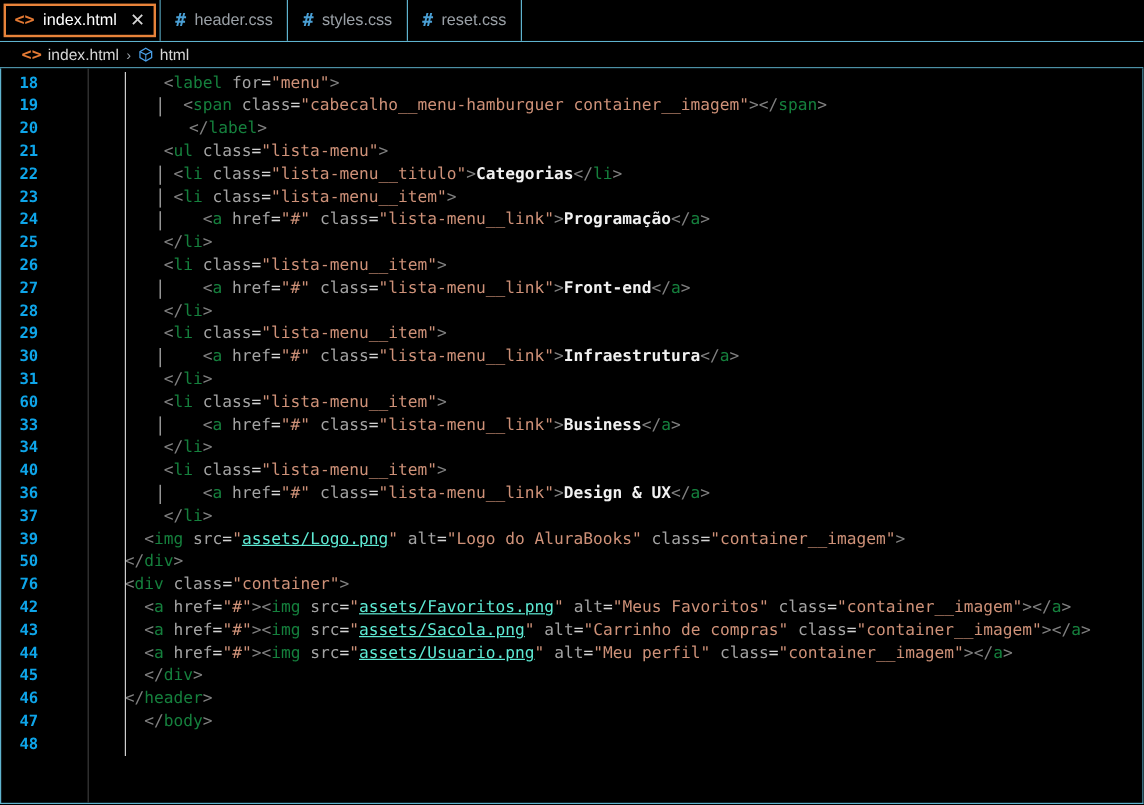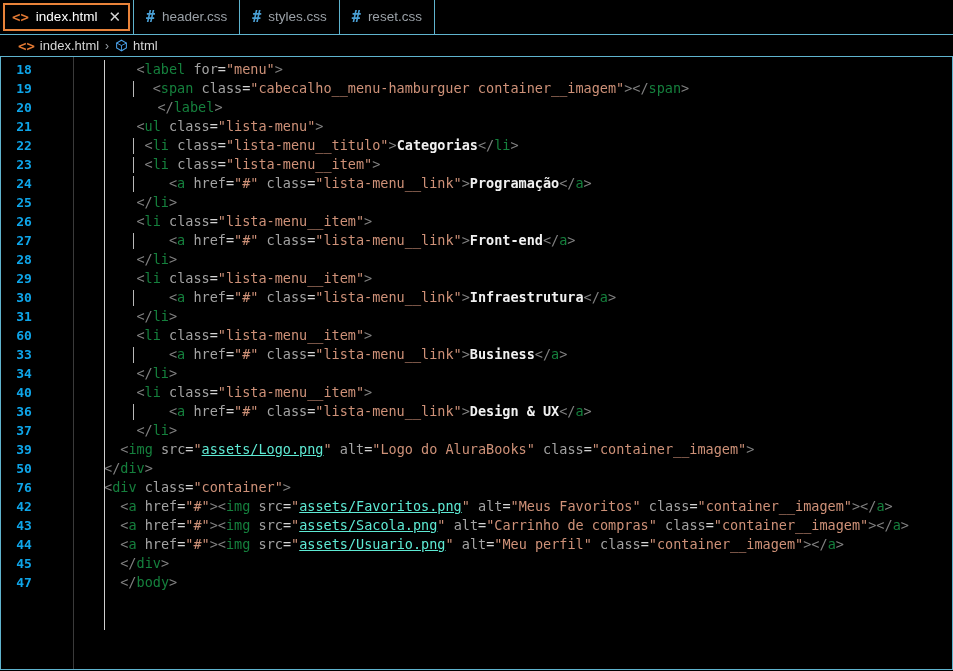--- a/index.html
+++ b/index.html
@@ -238,21 +238,23 @@
       <div class="row"><span class="lnum">40</span><span class="ltext" style="left: 135.48px;"><span class="t-punct">&lt;</span><span class="t-tag">li</span><span class="t-eq"> </span><span class="t-attr">class</span><span class="t-eq">=</span><span class="t-str">"lista-menu__item"</span><span class="t-punct">&gt;</span></span></div>
       <div class="row"><span class="lnum">36</span><span class="ltext" style="left: 167.96px;"><span class="t-punct">&lt;</span><span class="t-tag">a</span><span class="t-eq"> </span><span class="t-attr">href</span><span class="t-eq">=</span><span class="t-str">"#"</span><span class="t-eq"> </span><span class="t-attr">class</span><span class="t-eq">=</span><span class="t-str">"lista-menu__link"</span><span class="t-punct">&gt;</span><span class="t-text">Design &amp; UX</span><span class="t-punct">&lt;/</span><span class="t-tag">a</span><span class="t-punct">&gt;</span></span></div>
       <div class="row"><span class="lnum">37</span><span class="ltext" style="left: 135.48px;"><span class="t-punct">&lt;/</span><span class="t-tag">li</span><span class="t-punct">&gt;</span></span></div>
       <div class="row"><span class="lnum">39</span><span class="ltext" style="left: 119.24px;"><span class="t-punct">&lt;</span><span class="t-tag">img</span><span class="t-eq"> </span><span class="t-attr">src</span><span class="t-eq">=</span><span class="t-str">"</span><span class="t-link">assets/Logo.png</span><span class="t-str">"</span><span class="t-eq"> </span><span class="t-attr">alt</span><span class="t-eq">=</span><span class="t-str">"Logo do AluraBooks"</span><span class="t-eq"> </span><span class="t-attr">class</span><span class="t-eq">=</span><span class="t-str">"container__imagem"</span><span class="t-punct">&gt;</span></span></div>
       <div class="row"><span class="lnum">50</span><span class="ltext" style="left: 103px;"><span class="t-punct">&lt;/</span><span class="t-tag">div</span><span class="t-punct">&gt;</span></span></div>
       <div class="row"><span class="lnum">76</span><span class="ltext" style="left: 103px;"><span class="t-punct">&lt;</span><span class="t-tag">div</span><span class="t-eq"> </span><span class="t-attr">class</span><span class="t-eq">=</span><span class="t-str">"container"</span><span class="t-punct">&gt;</span></span></div>
       <div class="row"><span class="lnum">42</span><span class="ltext" style="left: 119.24px;"><span class="t-punct">&lt;</span><span class="t-tag">a</span><span class="t-eq"> </span><span class="t-attr">href</span><span class="t-eq">=</span><span class="t-str">"#"</span><span class="t-punct">&gt;</span><span class="t-punct">&lt;</span><span class="t-tag">img</span><span class="t-eq"> </span><span class="t-attr">src</span><span class="t-eq">=</span><span class="t-str">"</span><span class="t-link">assets/Favoritos.png</span><span class="t-str">"</span><span class="t-eq"> </span><span class="t-attr">alt</span><span class="t-eq">=</span><span class="t-str">"Meus Favoritos"</span><span class="t-eq"> </span><span class="t-attr">class</span><span class="t-eq">=</span><span class="t-str">"container__imagem"</span><span class="t-punct">&gt;</span><span class="t-punct">&lt;/</span><span class="t-tag">a</span><span class="t-punct">&gt;</span></span></div>
       <div class="row"><span class="lnum">43</span><span class="ltext" style="left: 119.24px;"><span class="t-punct">&lt;</span><span class="t-tag">a</span><span class="t-eq"> </span><span class="t-attr">href</span><span class="t-eq">=</span><span class="t-str">"#"</span><span class="t-punct">&gt;</span><span class="t-punct">&lt;</span><span class="t-tag">img</span><span class="t-eq"> </span><span class="t-attr">src</span><span class="t-eq">=</span><span class="t-str">"</span><span class="t-link">assets/Sacola.png</span><span class="t-str">"</span><span class="t-eq"> </span><span class="t-attr">alt</span><span class="t-eq">=</span><span class="t-str">"Carrinho de compras"</span><span class="t-eq"> </span><span class="t-attr">class</span><span class="t-eq">=</span><span class="t-str">"container__imagem"</span><span class="t-punct">&gt;</span><span class="t-punct">&lt;/</span><span class="t-tag">a</span><span class="t-punct">&gt;</span></span></div>
       <div class="row"><span class="lnum">44</span><span class="ltext" style="left: 119.24px;"><span class="t-punct">&lt;</span><span class="t-tag">a</span><span class="t-eq"> </span><span class="t-attr">href</span><span class="t-eq">=</span><span class="t-str">"#"</span><span class="t-punct">&gt;</span><span class="t-punct">&lt;</span><span class="t-tag">img</span><span class="t-eq"> </span><span class="t-attr">src</span><span class="t-eq">=</span><span class="t-str">"</span><span class="t-link">assets/Usuario.png</span><span class="t-str">"</span><span class="t-eq"> </span><span class="t-attr">alt</span><span class="t-eq">=</span><span class="t-str">"Meu perfil"</span><span class="t-eq"> </span><span class="t-attr">class</span><span class="t-eq">=</span><span class="t-str">"container__imagem"</span><span class="t-punct">&gt;</span><span class="t-punct">&lt;/</span><span class="t-tag">a</span><span class="t-punct">&gt;</span></span></div>
       <div class="row"><span class="lnum">45</span><span class="ltext" style="left: 119.24px;"><span class="t-punct">&lt;/</span><span class="t-tag">div</span><span class="t-punct">&gt;</span></span></div>
+      <div class="row"><span class="lnum">46</span><span class="ltext" style="left: 103px;"><span class="t-punct">&lt;/</span><span class="t-tag">header</span><span class="t-punct">&gt;</span></span></div>
       <div class="row"><span class="lnum">47</span><span class="ltext" style="left: 119.24px;"><span class="t-punct">&lt;/</span><span class="t-tag">body</span><span class="t-punct">&gt;</span></span></div>
+      <div class="row"><span class="lnum">48</span><span class="ltext" style="left: 103px;"></span></div>
     </div>
 <div class="guide" style="top: 3px; height: 570px;"></div>
     <div class="guide2" style="top: 24px; height: 16px;"></div>
     <div class="guide2" style="top: 81px; height: 16px;"></div>
     <div class="guide2" style="top: 100px; height: 16px;"></div>
     <div class="guide2" style="top: 119px; height: 16px;"></div>
     <div class="guide2" style="top: 176px; height: 16px;"></div>
     <div class="guide2" style="top: 233px; height: 16px;"></div>
     <div class="guide2" style="top: 290px; height: 16px;"></div>
     <div class="guide2" style="top: 347px; height: 16px;"></div>

